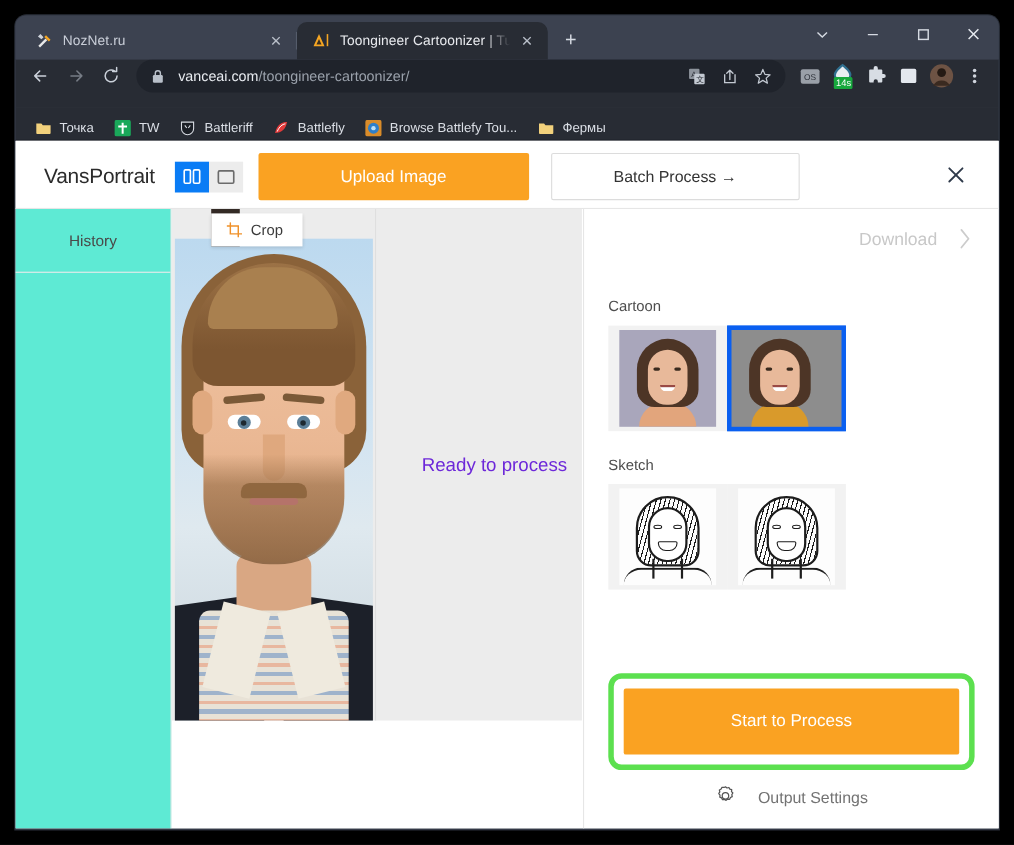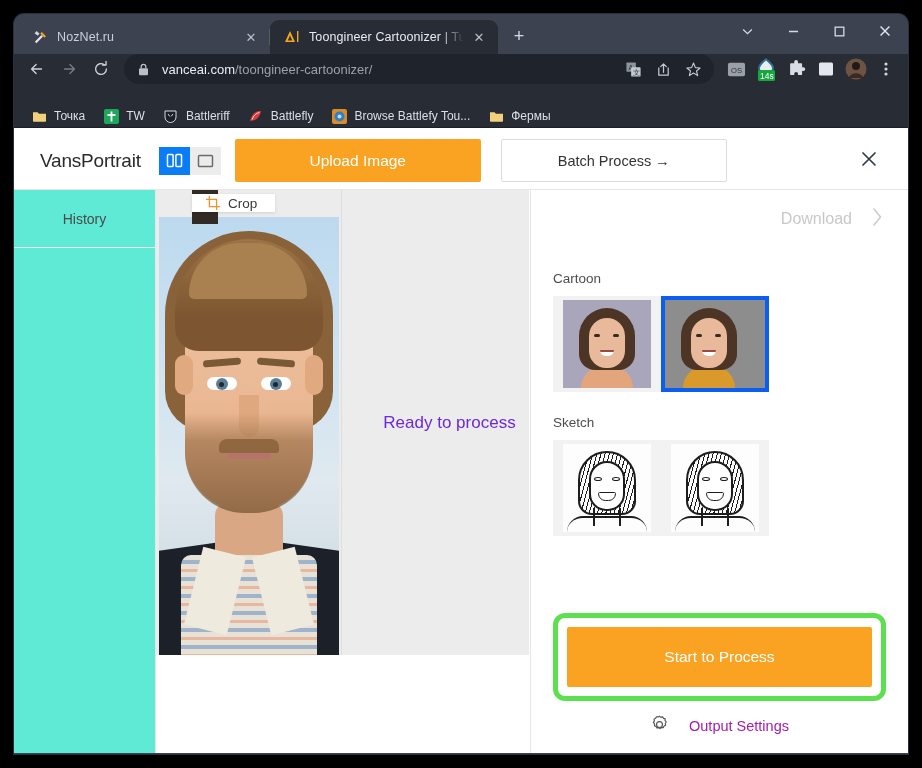--- a/index.html
+++ b/index.html
@@ -268,21 +268,21 @@
     width: 180px; height: 438px;
     position: relative;
     overflow: hidden;
     background: linear-gradient(180deg,#bcd9ef 0%,#cfe3f2 35%,#dfe9ef 60%,#c8d3da 100%);
   }
   .crop-btn {
     position: absolute;
     left: 36px; top: 4px;
     z-index: 5;
     background: #fff;
-    height: 18px;
+    height: 30px;
     padding: 0 18px 0 14px;
     display: flex; align-items: center;
     font-size: 13.5px; color: #3a3a3a;
     box-shadow: 0 1px 3px rgba(0,0,0,.12);
   }
   .crop-ic { margin-right: 8px; display: flex; }
   .dark-swatch {
     position: absolute; left: 36px; top: 0;
     width: 26px; height: 34px;
     background: #332a25;
@@ -421,21 +421,21 @@
     height: 60px;
     display: flex; align-items: center; justify-content: center;
     font-size: 15.5px;
     border-radius: 2px;
   }
   .outset {
     display: flex; align-items: center; justify-content: center;
     gap: 20px;
     margin-top: 14px;
     margin-bottom: 16px;
-    font-size: 14.5px; color: #a21caf;
+    font-size: 14.5px; color: #737373;
   }
 </style>
 </head>
 <body>
 
 <div class="window">
 
   <div class="tabstrip">
 
     <div class="tab inactive">

